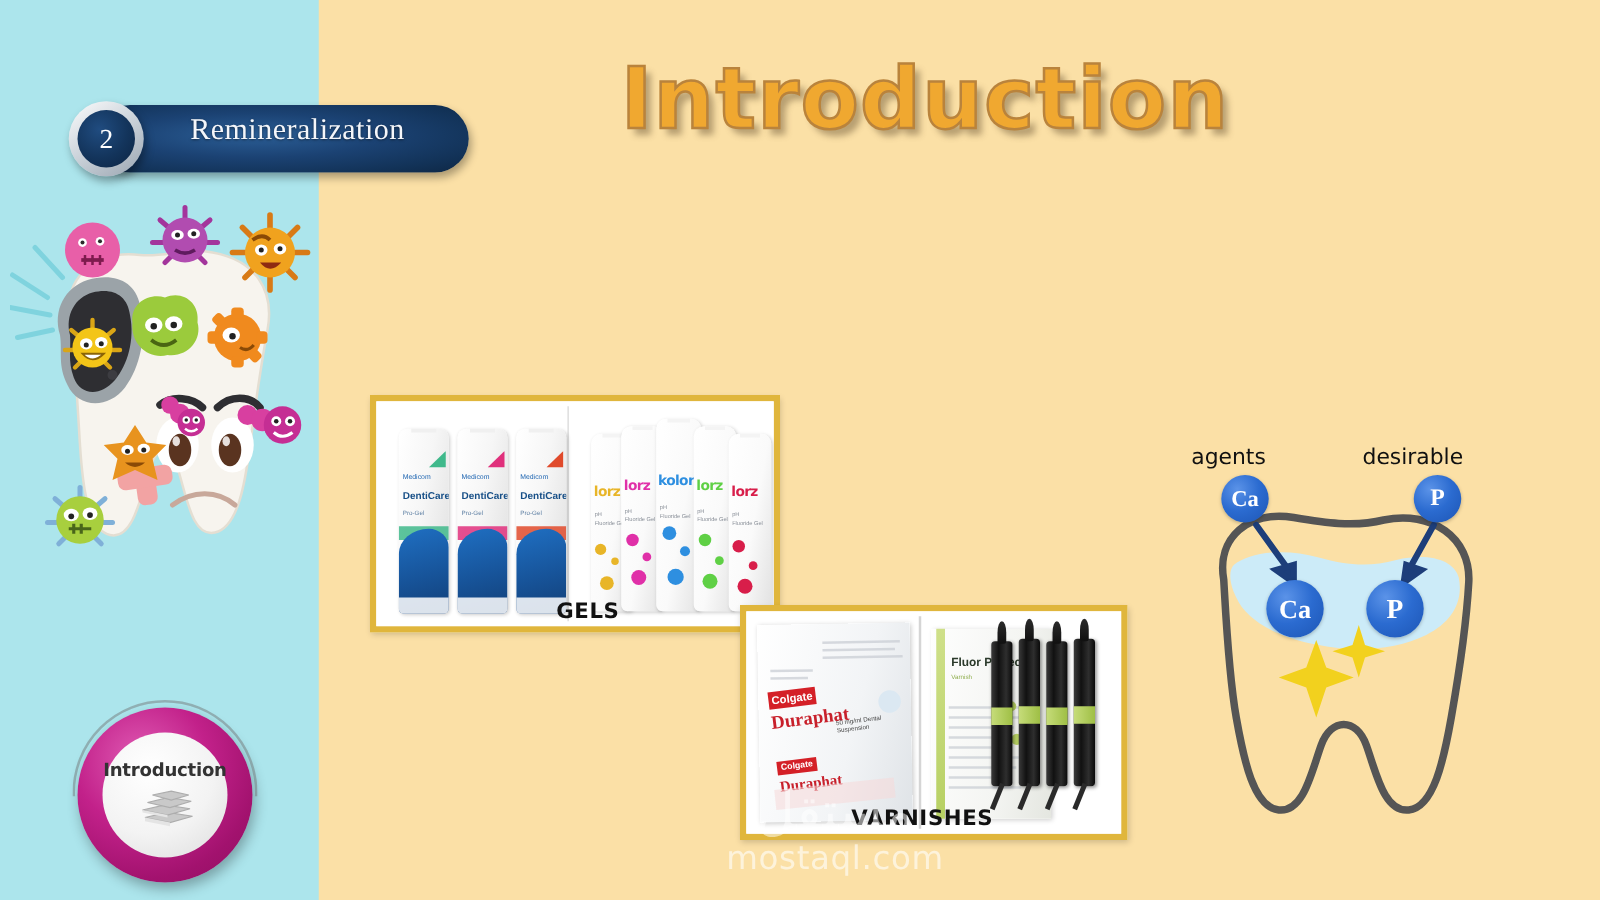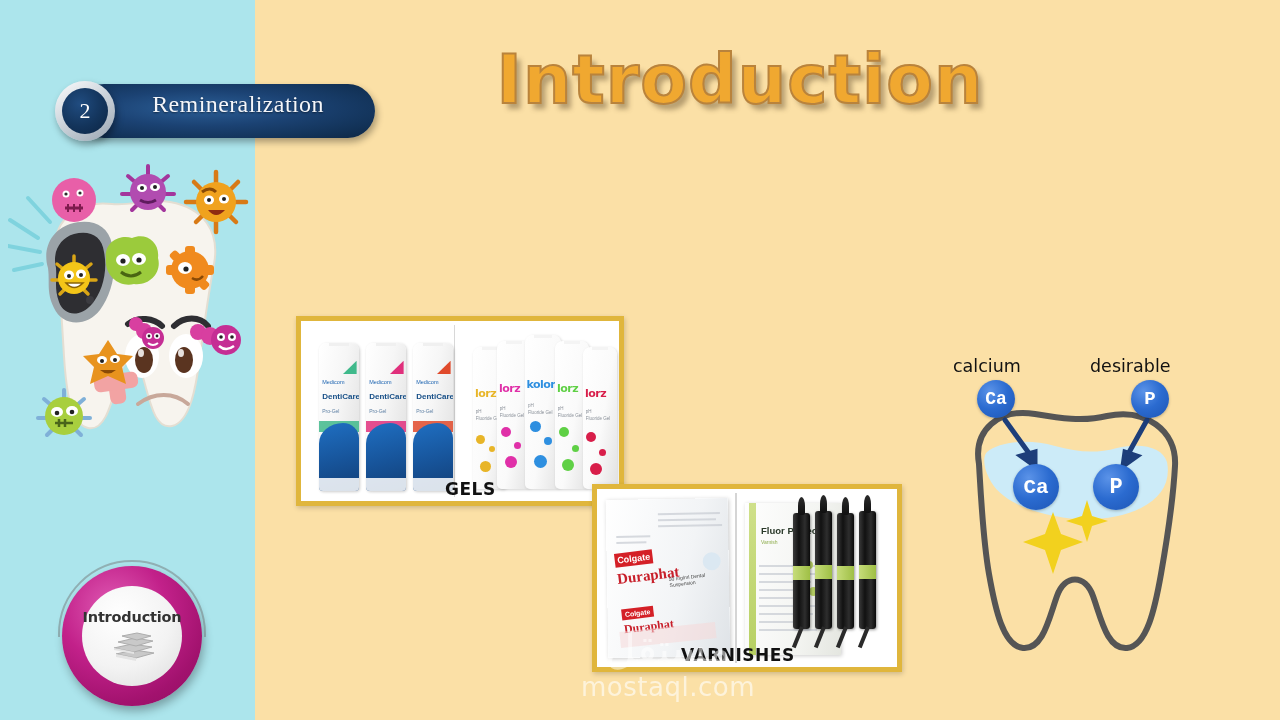--- a/index.html
+++ b/index.html
@@ -155,21 +155,21 @@
   
   .cartoon { position:absolute; left:8px; top:160px; width:250px; height:290px; }
 
   
   .diagram { position:absolute; left:935px; top:352px; width:280px; height:320px; }
   .dlabel { position:absolute; font-family:"DejaVu Sans", sans-serif; font-size:17.5px;
     color:#111; white-space:nowrap; }
   .ion { position:absolute; border-radius:50%;
     background:radial-gradient(circle at 34% 30%, #5B93E8 0%, #2B6BD0 48%, #1D55B4 100%);
     display:flex; align-items:center; justify-content:center;
-    color:#fff; font-family:Liberation Mono, monospace; font-weight:bold;
+    color:#fff; font-family:Liberation Serif, serif; font-weight:bold;
     box-shadow:0 1px 3px rgba(0,0,0,.25);
   }
 
   
   .badge { position:absolute; left:62px; top:566px; width:140px; height:140px; }
   .badge-ring {
     position:absolute; inset:0; border-radius:50%;
     background:radial-gradient(circle at 36% 30%, #E05BB4 0%, #C2218A 40%, #A2126E 72%, #8E0E60 100%);
     box-shadow:2px 5px 10px rgba(0,0,0,.3);
   }
@@ -529,21 +529,21 @@
       <div class="syr" style="left:262px;top:22px;height:118px;">
         <div class="tip"></div>
           <div class="grn"></div>
           <div class="plg"></div>
         </div>
     </div>
     <div class="photo-caption cap-varn">VARNISHES</div>
   </div>
 
   <div class="diagram">
-    <div class="dlabel" style="left:18px;top:4px;">calcium</div>
+    <div class="dlabel" style="left:18px;top:4px;">agents</div>
     <div class="dlabel" style="left:155px;top:4px;">desirable</div>
 
     <svg width="280" height="320" viewBox="0 0 280 320" style="position:absolute;left:0;top:0;">
 
       <path d="M52 100 C64 90 92 86 120 94 C142 100 160 102 182 96 C208 90 228 96 232 110
                C236 130 226 146 206 156 C182 168 148 170 120 164 C86 158 62 144 54 126
                C48 114 48 104 52 100 Z" fill="#CCEBF8"></path>
 
       <path d="M44 112 C38 78 64 56 100 62 C124 66 148 70 172 64 C210 56 242 78 240 114
                C238 150 232 188 226 222 C220 256 212 294 192 296 C172 298 166 266 158 244

